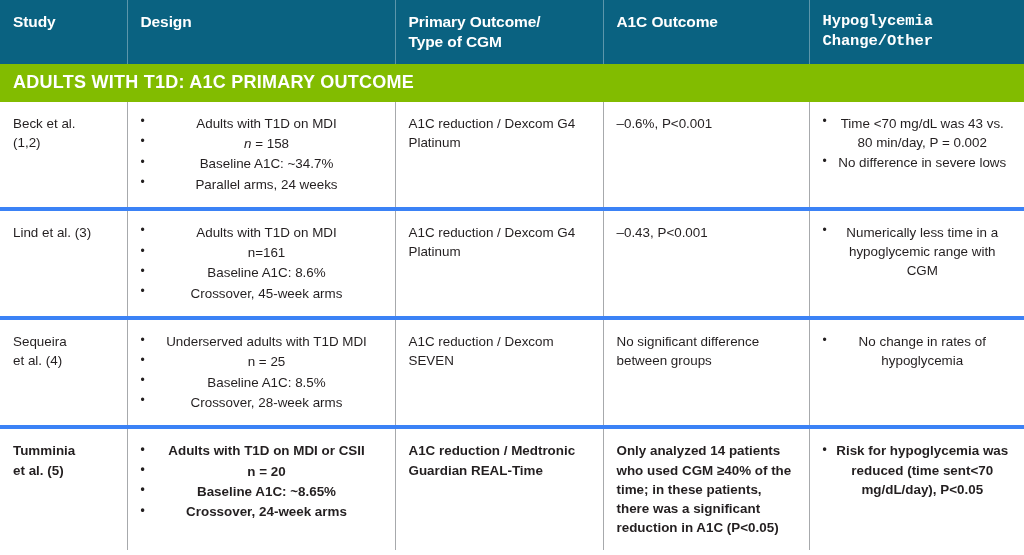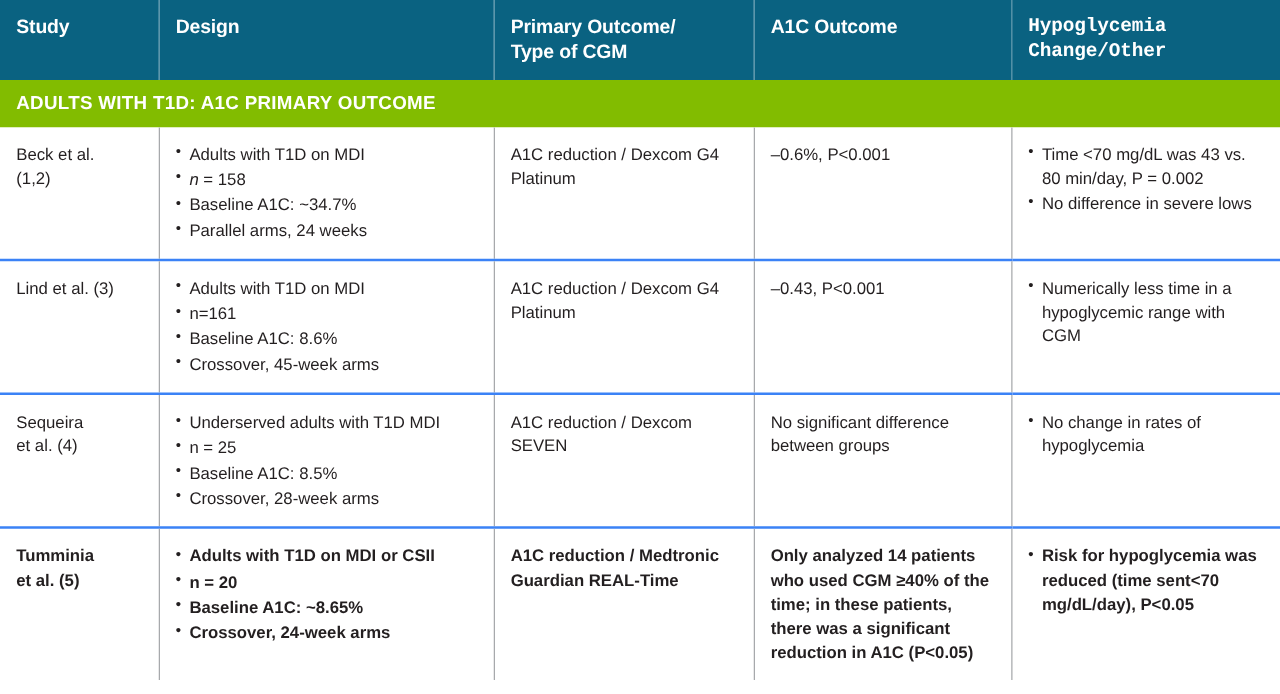--- a/index.html
+++ b/index.html
@@ -38,53 +38,54 @@
     box-sizing: border-box;
     border-right: 1px solid #5c96ab;
     letter-spacing: -0.1px;
   }
   thead th:last-child { border-right: none; font-family: Liberation Mono, monospace; }
 
   
   tr.section-row td {
     background: #82bc00;
     color: #ffffff;
-    font-size: 15px;
+    font-size: 18px;
     font-weight: bold;
     letter-spacing: 0.25px;
     padding: 0 0 0 13px;
     height: 38px;
     vertical-align: middle;
     border: none;
   }
 
   
   tbody td.body-cell {
     background: #ffffff;
     color: #231f20;
     font-size: 13.4px;
     line-height: 1.44;
     vertical-align: top;
     padding: 12px 13px 12px 13px;
     border-right: 1px solid #a7a9ac;
-    border-bottom: 2px solid #3b82f6;
+    border-bottom: 4px solid #3b82f6;
     box-sizing: border-box;
   }
   tbody td.body-cell:last-child { border-right: none; }
   tbody tr:last-child td.body-cell { border-bottom: none; font-weight: bold; }
 
   ul.bullets {
     margin: 0;
     padding: 0;
     list-style: none;
   }
   ul.bullets li {
     position: relative;
     padding-left: 11px;
     margin: 0 0 1px 0;
+    text-align: center;
   }
   ul.bullets li::before {
     content: "\2022";
     position: absolute;
     left: 0;
     top: -0.5px;
     font-size: 12px;
   }
   p.plain {
     margin: 0;

